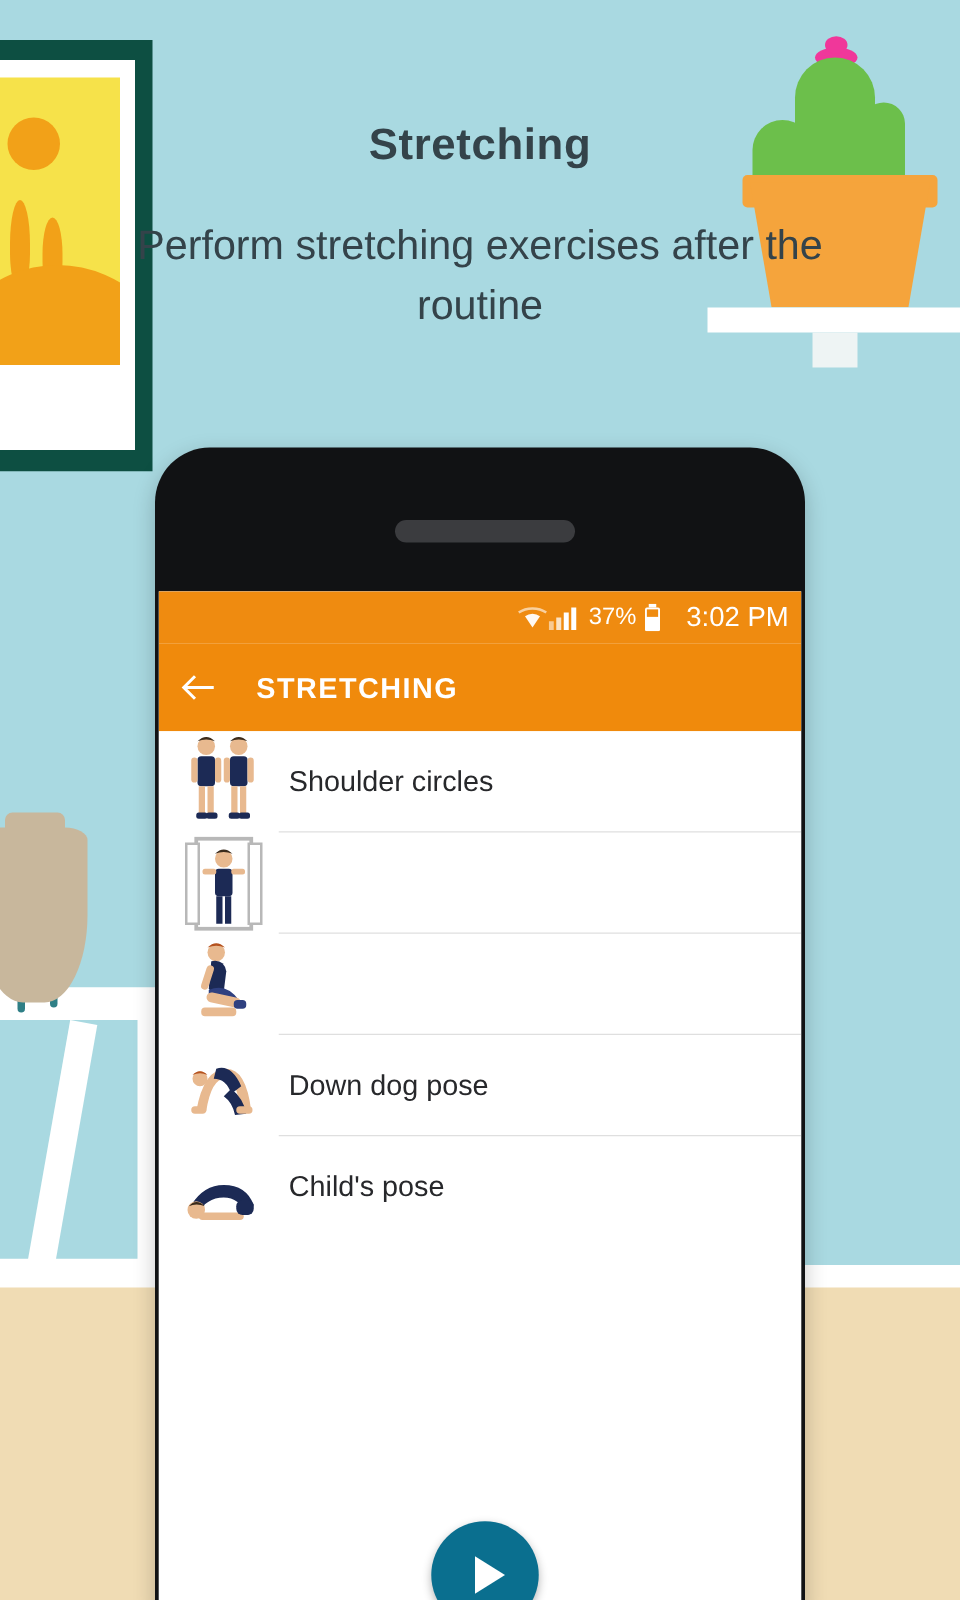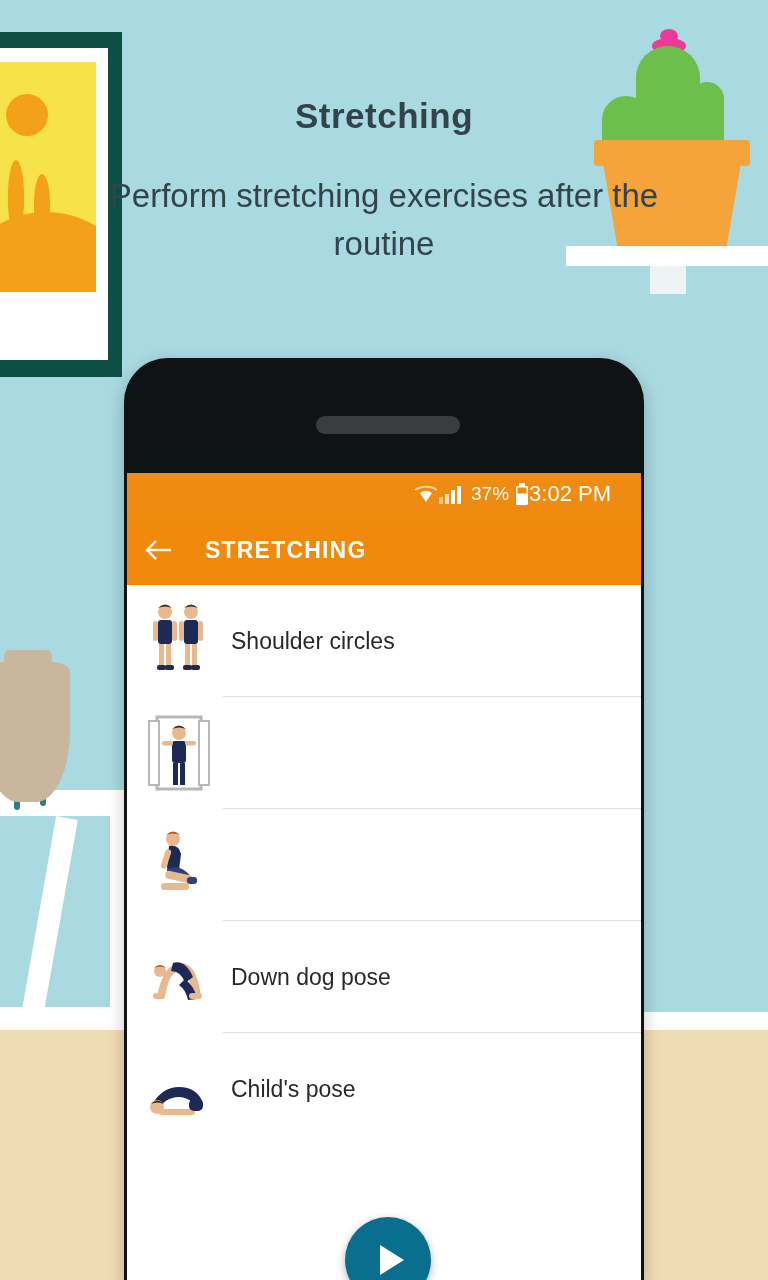--- a/index.html
+++ b/index.html
@@ -235,31 +235,31 @@
 
   
   .statusbar {
     position: absolute;
     left: 0; top: 0; width: 514px; height: 42px;
     background: #ef8b10;
     color: #ffffff;
     display: flex;
     align-items: center;
     justify-content: flex-end;
-    padding-right: 30px;
+    padding-right: 10px;
     box-sizing: border-box;
     font-size: 19px;
   }
   .status-battpct {
     margin: 0 6px 0 8px;
     font-size: 19px;
     color: #ffffff;
   }
   .status-time {
-    margin-left: 0;
+    margin-left: 20px;
     font-size: 22px;
     color: #ffffff;
     text-align: center;
   }
   .icon-wifi svg, .icon-signal svg, .icon-battery svg { display: block; }
 
   
   .appbar {
     position: absolute;
     left: 0; top: 42px; width: 514px; height: 70px;
@@ -282,21 +282,21 @@
 
   
   .list {
     position: absolute;
     left: 0; top: 112px; width: 514px; height: 703px;
     background: #ffffff;
     overflow: hidden;
   }
   .list-item {
     position: relative;
-    height: 112px;
+    height: 81px;
     display: flex;
     align-items: center;
     box-sizing: border-box;
   }
   .list-item .thumb {
     width: 104px;
     height: 104px;
     flex: 0 0 104px;
     display: flex;
     align-items: center;

